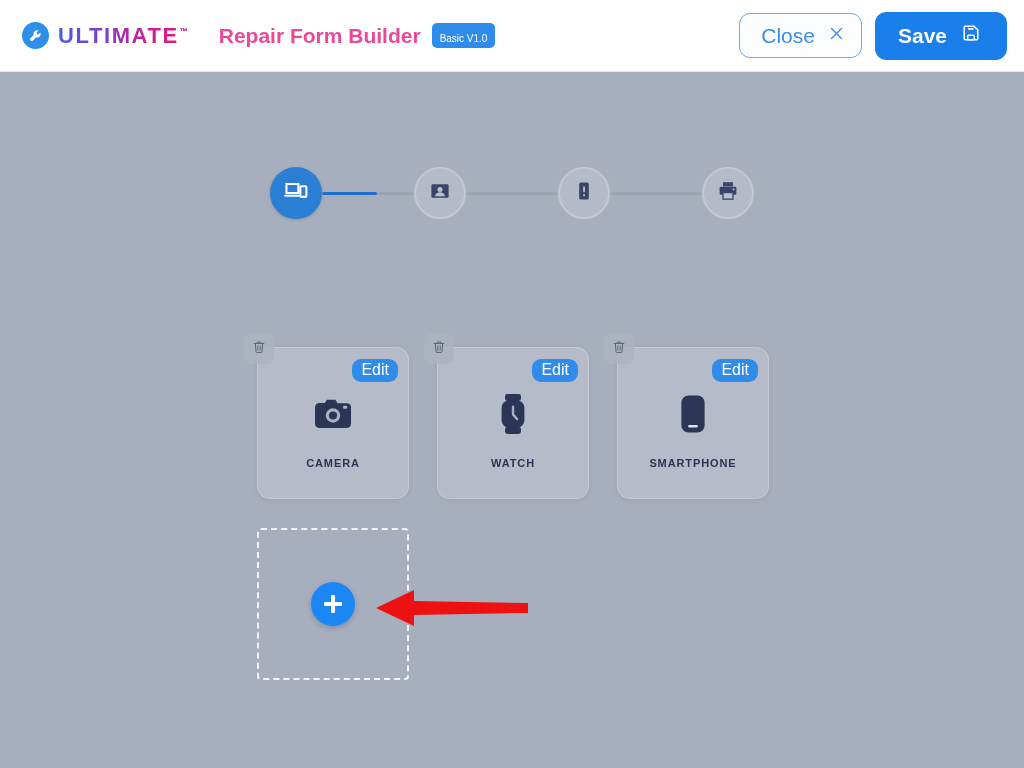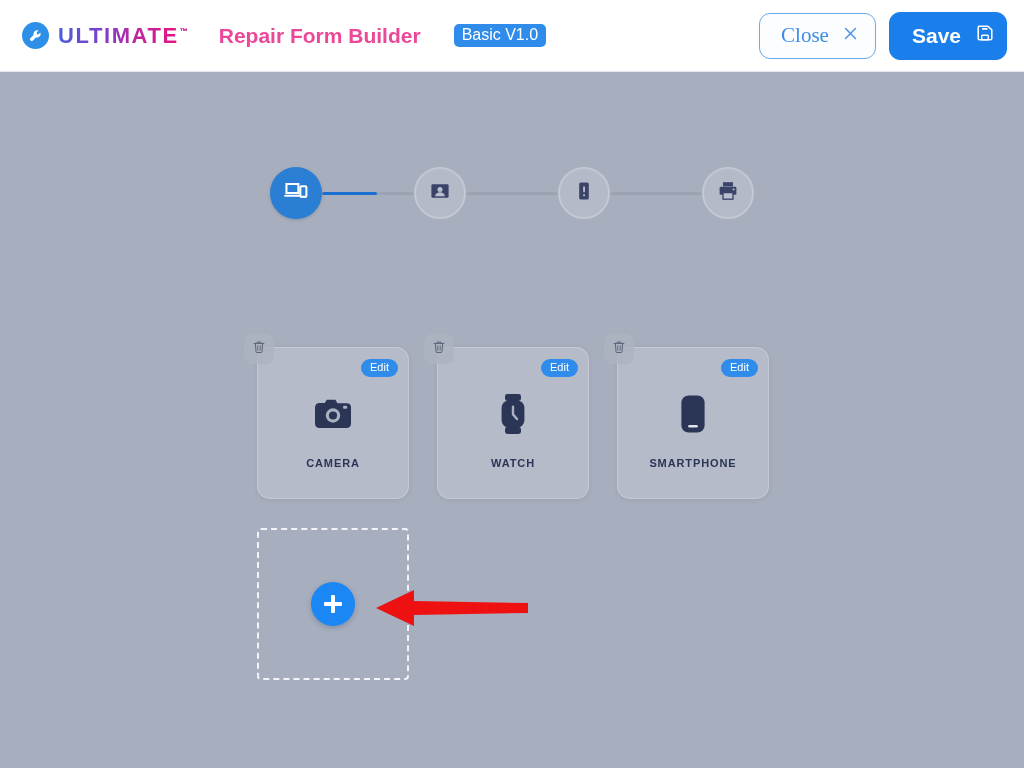--- a/index.html
+++ b/index.html
@@ -62,52 +62,51 @@
     font-size: 21px;
     font-weight: bold;
     color: #ec4899;
     margin-left: 22px;
     white-space: nowrap;
   }
 
   .version-badge {
     background: #2f8ceb;
     color: #ffffff;
-    font-size: 16px;
+    font-size: 10px;
     font-weight: normal;
-    padding: 3px 8px 4px;
+    padding: 11px 8px 4px;
     border-radius: 5px;
-    margin-left: 24px;
+    margin-left: 2px;
     white-space: nowrap;
     line-height: 1;
   }
 
   .header-actions { display: flex; align-items: center; gap: 13px; }
 
   .btn {
     display: flex;
     align-items: center;
     gap: 13px;
     border-radius: 11px;
     font-size: 21px;
     cursor: pointer;
     white-space: nowrap;
   }
   .btn-close {
     background: #fbfdff;
     border: 1.6px solid #6ca9ee;
     color: #3b8de8;
     padding: 9px 16px 10px 21px;
-    font-family: Liberation Serif, serif;
   }
   .btn-save {
     background: #1a7eeb;
     border: 1.6px solid #1a7eeb;
     color: #ffffff;
-    padding: 9px 10px 10px 22px;
+    padding: 9px 24px 10px 22px;
   }
   .btn-label { font-weight: bold; line-height: 1; }
   .btn-close .btn-label { font-weight: normal; }
 
   
   .stage {
     position: relative;
     width: 1024px;
     height: 698px;
   }
@@ -200,21 +199,21 @@
     display: flex; align-items: center; justify-content: center;
     cursor: pointer;
   }
 
   .edit-pill {
     position: absolute;
     top: 11px;
     right: 10px;
     background: #2f8ceb;
     color: #fff;
-    font-size: 11px;
+    font-size: 16px;
     padding: 3px 9px 4px;
     border-radius: 9px;
     line-height: 1;
     cursor: pointer;
   }
 
   .card-icon {
     margin-top: 45px;
     height: 42px;
     display: flex; align-items: center; justify-content: center;

